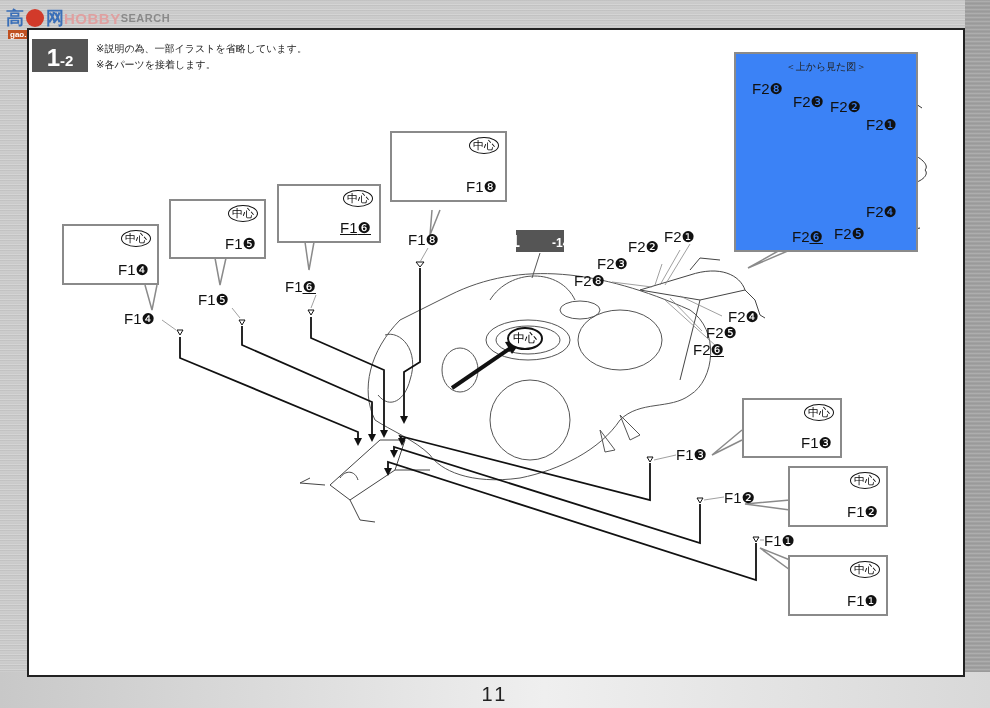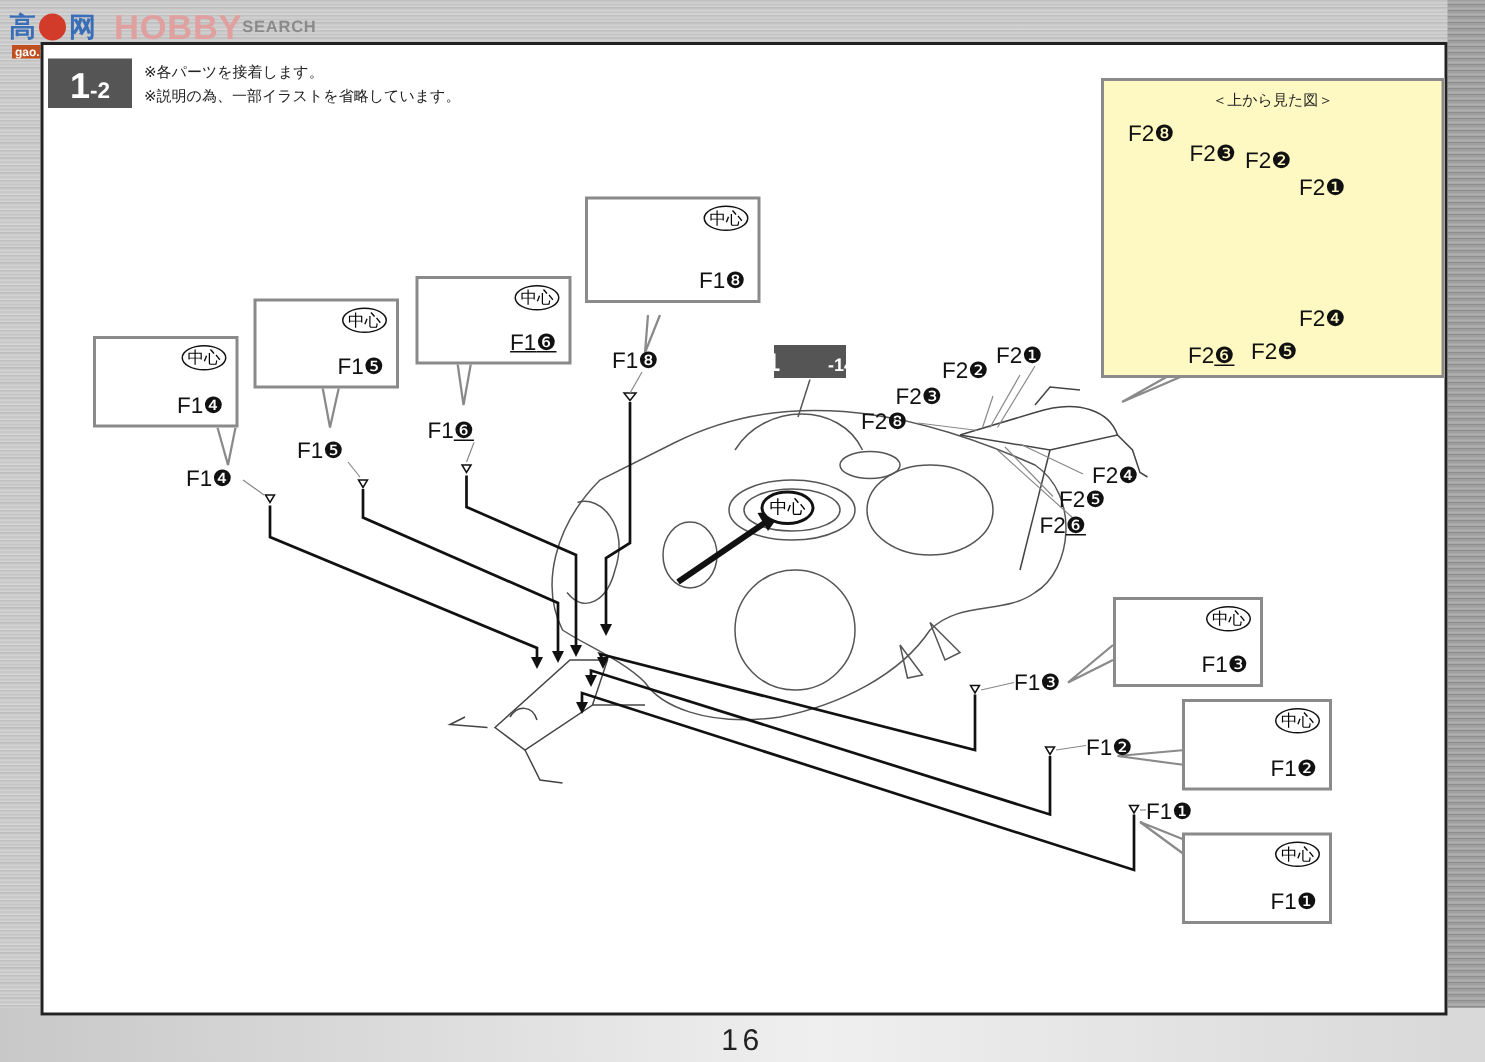--- a/index.html
+++ b/index.html
@@ -7,40 +7,40 @@
     font-family:"Liberation Sans","DejaVu Sans",sans-serif;
     background:repeating-linear-gradient(180deg,#bdbdbd 0px,#d2d2d2 2px,#c4c4c4 3px,#dadada 5px);}
   .bg-right{position:absolute;left:965px;top:0;width:25px;height:708px;
     background:repeating-linear-gradient(180deg,#9a9a9a 0px,#b4b4b4 2px,#8e8e8e 3px,#a6a6a6 4px);}
   .bg-bottom{position:absolute;left:0;top:672px;width:990px;height:36px;
     background:linear-gradient(90deg,#c8c8c8,#efefef 55%,#d8d8d8);}
   .watermark{position:absolute;left:6px;top:3px;height:30px;display:flex;align-items:center;}
   .wm-gao{font-family:"DejaVu Sans",sans-serif;font-weight:bold;font-size:18px;color:#3a6fb8;}
   .wm-logo{display:inline-block;width:18px;height:18px;border-radius:50%;background:#d23a2a;margin:0 2px;}
   .wm-wang{font-family:"DejaVu Sans",sans-serif;font-weight:bold;font-size:18px;color:#3a6fb8;}
-  .wm-hobby{font-weight:bold;font-size:23px;color:#e0a0a0;margin-left:12px;letter-spacing:0.5px;}
+  .wm-hobby{font-weight:bold;font-size:15px;color:#e0a0a0;margin-left:0;letter-spacing:0.5px;}
   .wm-search{font-weight:bold;font-size:11px;color:#8a8a8a;letter-spacing:0.5px;}
   .wm-url{position:absolute;left:8px;top:30px;font-size:8px;color:#fff;background:#c05020;padding:0 2px;font-weight:bold;}
   .page{position:absolute;left:27px;top:28px;width:934px;height:645px;background:#fff;
     border-top:2px solid #222;border-left:2px solid #222;border-right:2px solid #222;border-bottom:2px solid #222;}
   .step-badge{position:absolute;left:32px;top:39px;width:56px;height:33px;background:#555;color:#fff;
     font-weight:bold;display:flex;align-items:flex-end;justify-content:center;padding-bottom:2px;box-sizing:border-box;}
   .step-badge .big{font-size:24px;line-height:24px;}
   .step-badge .small{font-size:15px;line-height:18px;}
   .notes{position:absolute;left:96px;top:41px;font-family:"DejaVu Sans",sans-serif;font-size:10px;line-height:16px;color:#222;}
   .ref-badge{position:absolute;left:516px;top:230px;width:48px;height:22px;background:#555;color:#fff;font-weight:bold;
     display:flex;align-items:flex-end;justify-content:center;}
   .ref-badge .big{font-size:17px;line-height:20px;}
   .ref-badge .small{font-size:12px;line-height:17px;margin-left:32px;}
   .callout{position:absolute;background:#fff;border:2px solid #8a8a8a;box-sizing:border-box;}
   .callout .center-tag{position:absolute;top:4px;right:6px;font-family:"DejaVu Sans",sans-serif;font-size:11px;
     border:1.5px solid #111;border-radius:50%;padding:1px 3px;line-height:13px;background:#fff;}
   .callout .part-lbl{position:absolute;bottom:4px;right:8px;font-size:15px;color:#111;}
   .lbl{position:absolute;font-size:15px;color:#111;white-space:nowrap;}
-  .topview{position:absolute;left:734px;top:52px;width:229px;height:200px;border:2px solid #8a8a8a;background:#fef9c3;box-sizing:border-box;text-decoration:underline;}
+  .topview{position:absolute;left:734px;top:52px;width:184px;height:200px;border:2px solid #8a8a8a;background:#3b82f6;box-sizing:border-box;text-decoration:underline;}
   .topview-title{position:absolute;left:0;right:0;top:6px;text-align:center;font-family:"DejaVu Sans",sans-serif;font-size:10px;color:#222;}
   .page-num{position:absolute;left:0;width:990px;top:683px;text-align:center;font-size:20px;color:#222;letter-spacing:3px;}
   svg.draw{position:absolute;left:0;top:0;}
   .u{text-decoration:underline;}
 </style>
 </head>
 <body>
 
 <div class="bg-right"></div>
 <div class="bg-bottom"></div>
@@ -54,22 +54,22 @@
 </div>
 <div class="wm-url">gao.shop.com</div>
 
 <div class="page"></div>
 
 <div class="step-badge">
   <span class="big">1</span>
   <span class="small">-2</span>
 </div>
 <div class="notes">
+  <div>※説明の為、一部イラストを省略しています。</div>
   <div>※各パーツを接着します。</div>
-  <div>※説明の為、一部イラストを省略しています。</div>
 </div>
 
 <svg class="draw" width="990" height="708">
   <defs>
     <marker id="ah" markerWidth="8" markerHeight="8" refX="4" refY="7" orient="auto">
       <path d="M0,0 L8,0 L4,8 Z" fill="#111" transform="rotate(0)"></path>
     </marker>
   </defs>
 
   <g fill="none" stroke="#555" stroke-width="1">
@@ -255,13 +255,13 @@
   <div class="topview-title">＜上から見た図＞</div>
 </div>
 <div class="lbl" style="left:752px;top:80px;"><span>F2</span><span>❽</span></div>
 <div class="lbl" style="left:793px;top:93px;"><span>F2</span><span>❸</span></div>
 <div class="lbl" style="left:830px;top:98px;"><span>F2</span><span>❷</span></div>
 <div class="lbl" style="left:866px;top:116px;"><span>F2</span><span>❶</span></div>
 <div class="lbl" style="left:866px;top:203px;"><span>F2</span><span>❹</span></div>
 <div class="lbl" style="left:792px;top:228px;"><span>F2</span><span class="u">❻</span></div>
 <div class="lbl" style="left:834px;top:225px;"><span>F2</span><span>❺</span></div>
 
-<div class="page-num">16</div>
+<div class="page-num">11</div>
 
 </body></html>

